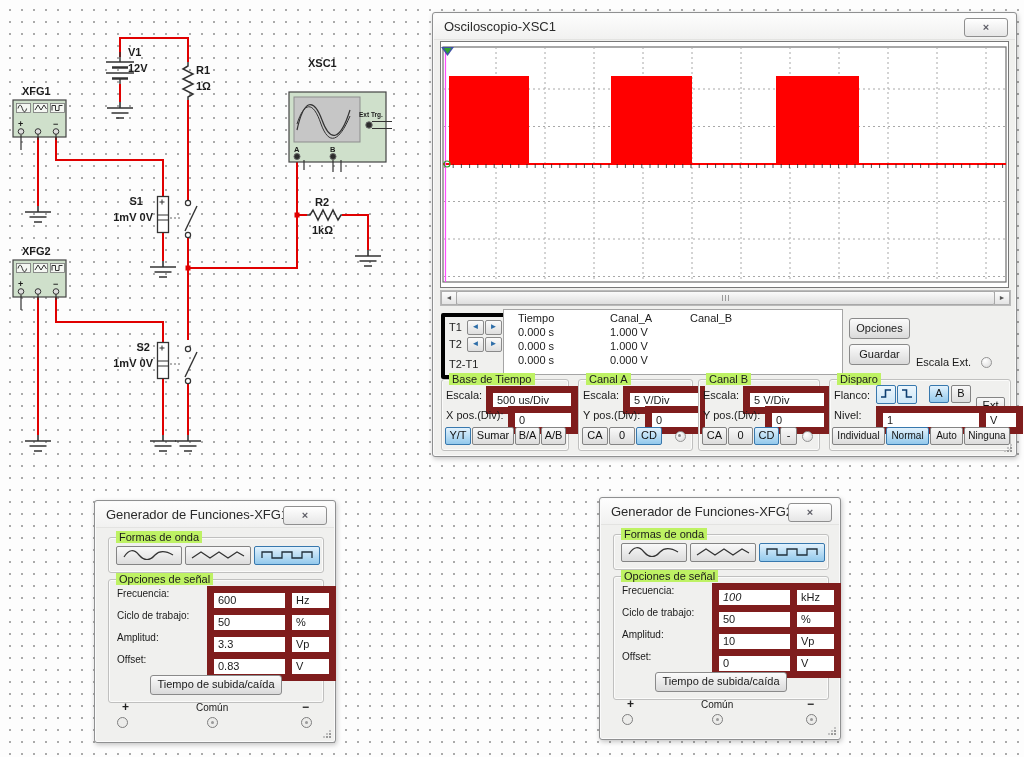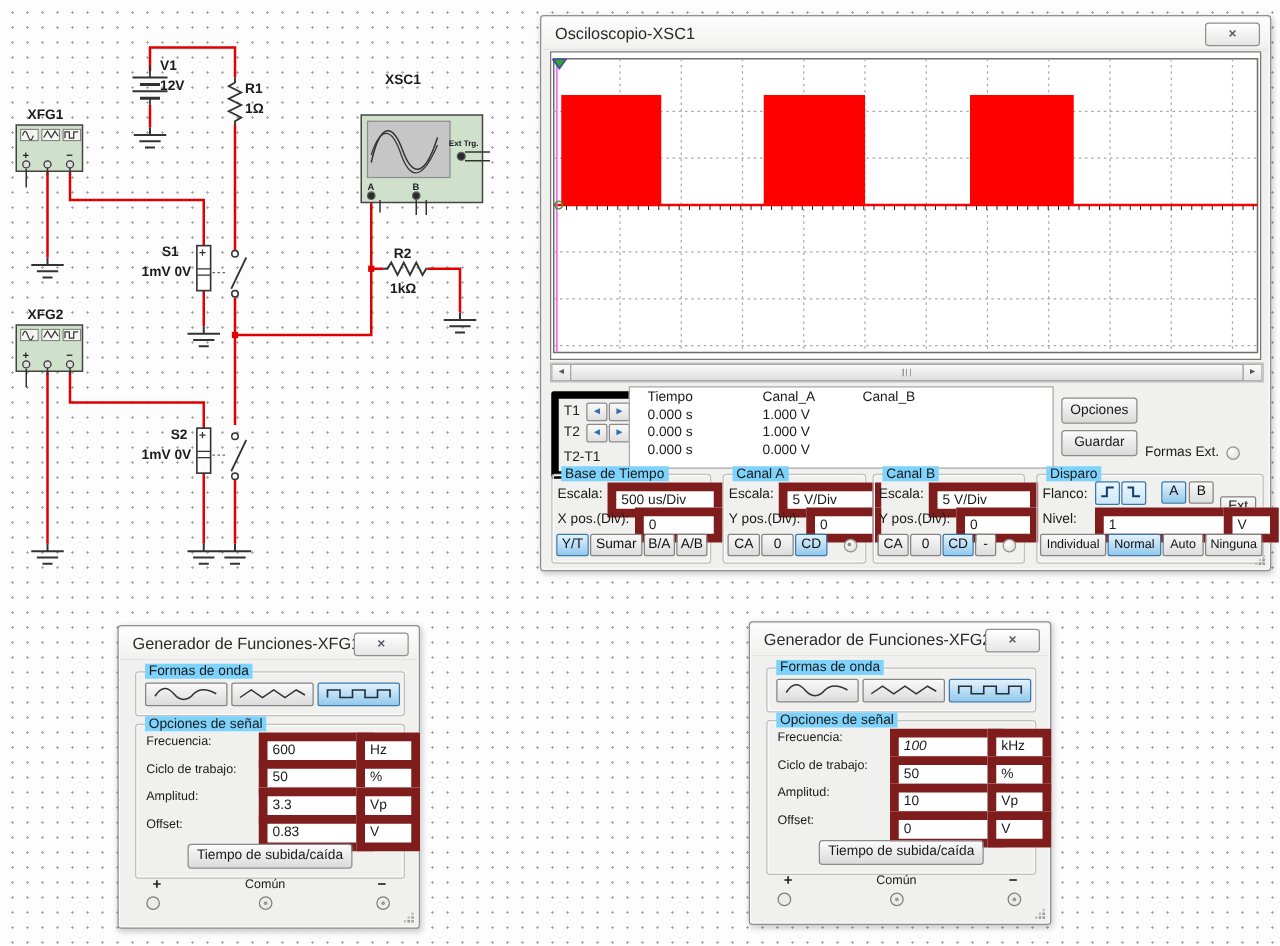--- a/index.html
+++ b/index.html
@@ -21,21 +21,21 @@
   .title{position:absolute;left:10px;top:5px;font-size:13px;color:#2a2a2a;white-space:nowrap;}
   .closebtn{position:absolute;top:4px;right:7px;width:42px;height:17px;
        background:linear-gradient(#ffffff,#e6e6e6);border:1px solid #8f8f8f;border-radius:3px;
        text-align:center;line-height:16px;font-size:11px;font-weight:bold;color:#5d5d66;cursor:default;}
   .grip{position:absolute;right:3px;bottom:3px;width:9px;height:9px;}
   .grip::before{content:"";position:absolute;right:1px;bottom:1px;width:2px;height:2px;background:#9a9a9a;
        box-shadow:-3px 0 #9a9a9a,0 -3px #9a9a9a,-6px 0 #c2c2c2,0 -6px #c2c2c2,-3px -3px #c2c2c2;}
 
   
   .grp{position:absolute;border:1px solid #c0c0bf;border-radius:3px;box-shadow:inset 0 0 0 1px #fbfbfa;}
-  .glabel{position:absolute;top:-7px;left:7px;background:#7dd3fc;padding:0 3px;font-size:11px;white-space:nowrap;}
+  .glabel{position:absolute;top:-7px;left:7px;background:#bef264;padding:0 3px;font-size:11px;white-space:nowrap;}
   .btn{position:absolute;border:1px solid #848484;border-radius:2px;
        background:linear-gradient(#f9f9f9,#dcdcdc);text-align:center;color:#111;
        font-size:11px;line-height:15px;white-space:nowrap;overflow:hidden;cursor:default;}
   .btn.sel{background:linear-gradient(#e2f2fd,#93c9ec);border-color:#3878ad;}
   .btn.tint{background:linear-gradient(#ecf6fd,#cde7f7);border-color:#3878ad;}
   .fld{position:absolute;background:#fff;border:7px solid #7f1d1d;font-size:11px;
        line-height:14px;padding:0 4px;white-space:nowrap;overflow:hidden;}
   .lbl{position:absolute;white-space:nowrap;font-size:11px;}
   .radio{position:absolute;width:9px;height:9px;border-radius:50%;border:1px solid #949494;
        background:radial-gradient(circle at 35% 30%,#ffffff,#d8d8d8);}
@@ -46,21 +46,21 @@
   #scope .display{position:absolute;left:7px;top:28px;width:567px;height:245px;
        background:#fff;border:1px solid #787878;}
   #scope .sb{position:absolute;left:7px;top:277px;width:569px;height:14px;
        background:#f3f3f1;border:1px solid #b9b9b9;}
   .sb-arrow{position:absolute;top:0;width:14px;height:12px;background:linear-gradient(#fcfcfc,#e4e4e4);
        border:1px solid #b0b0b0;font-size:7px;line-height:12px;text-align:center;color:#555;}
   .sb-thumb{position:absolute;left:15px;top:0;right:15px;height:12px;border:1px solid #a8a8a8;border-radius:2px;
        background:linear-gradient(#fafafa,#dedede);}
   .sb-grip{position:absolute;left:50%;top:3px;width:8px;height:6px;margin-left:-4px;
        background:repeating-linear-gradient(90deg,#9a9a9a 0 1px,transparent 1px 3px);}
-  .cursorbox{position:absolute;left:8px;top:300px;width:58px;height:58px;border:6px solid #000000;border-radius:2px;}
+  .cursorbox{position:absolute;left:8px;top:300px;width:58px;height:58px;border:4px solid #000000;border-radius:2px;}
   .cursorbox .lbl{color:#222;}
   .arrbtn{position:absolute;width:15px;height:13px;border:1px solid #8a8a8a;border-radius:2px;
        background:linear-gradient(#fafafa,#dedede);font-size:8px;line-height:12px;text-align:center;color:#2d6da8;font-weight:bold;}
   .meas{position:absolute;left:70px;top:296px;width:338px;height:62px;background:#fff;border:1px solid #a5a5a5;
        display:grid;grid-template-columns:92px 80px 160px;grid-auto-rows:14px;align-content:start;padding-top:2px;}
   .meas div{padding-left:14px;font-size:11px;line-height:13px;white-space:nowrap;overflow:hidden;}
   .meas .h{color:#1a1a1a;}
   .pushbtn{position:absolute;width:59px;height:19px;border:1px solid #8a8a8a;border-radius:3px;
        background:linear-gradient(#fbfbfb,#dadada);text-align:center;line-height:18px;font-size:11px;}
   .edgebtn{padding-top:1px;}
@@ -357,21 +357,21 @@
     <div>0.000 s</div>
     <div>1.000 V</div>
     <div></div>
     <div>0.000 s</div>
     <div>0.000 V</div>
     <div></div>
   </div>
 
   <span class="pushbtn" style="left:416px;top:305px;">Opciones</span>
   <span class="pushbtn" style="left:416px;top:331px;">Guardar</span>
-  <span class="lbl" style="left:483px;top:343px;">Formas Ext.</span>
+  <span class="lbl" style="left:483px;top:343px;">Escala Ext.</span>
   <span class="radio" style="left:548px;top:344px;"></span>
 
   <div class="grp" style="left:8px;top:366px;width:126px;height:70px;">
     <span class="glabel">Base de Tiempo</span>
     <span class="lbl" style="left:4px;top:9px;">Escala:</span>
     <span class="fld" style="left:44px;top:6px;width:70px;height:14px;">500 us/Div</span>
     <span class="lbl" style="left:4px;top:29px;">X pos.(Div):</span>
     <span class="fld" style="left:66px;top:26px;width:48px;height:14px;">0</span>
     <span class="btn sel" style="left:3px;top:47px;width:24px;height:16px;">Y/T</span>
     <span class="btn" style="left:30px;top:47px;width:40px;height:16px;">Sumar</span>

